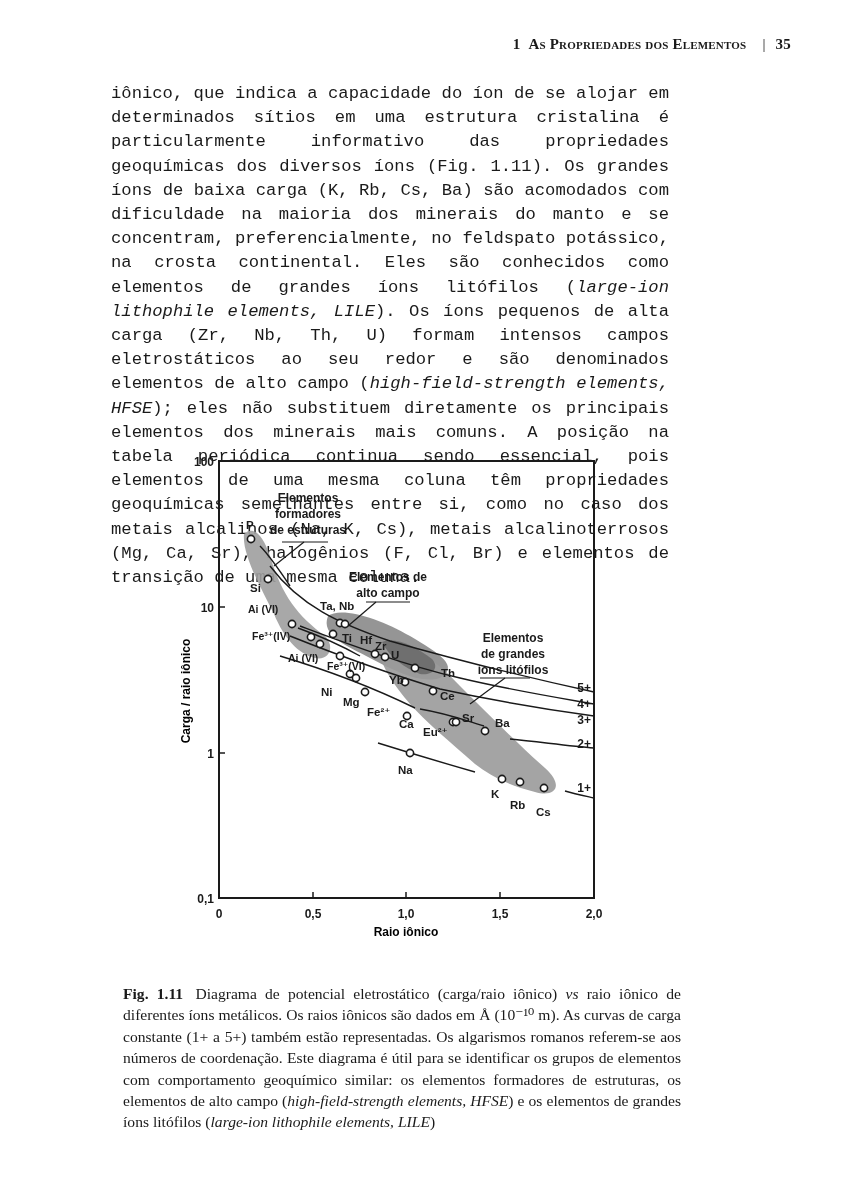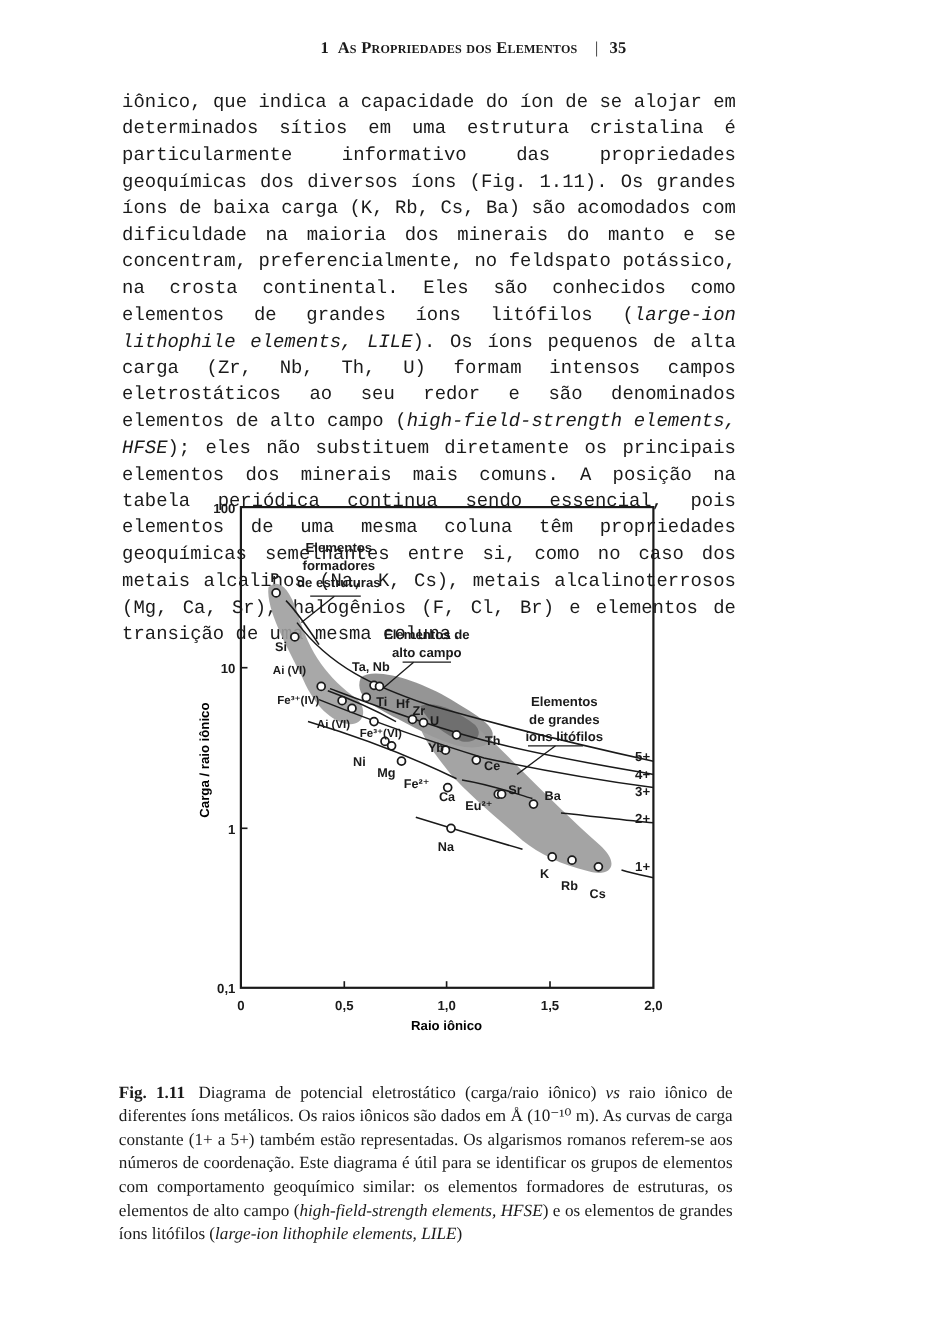--- a/index.html
+++ b/index.html
@@ -1,34 +1,33 @@
 <!DOCTYPE html>
 <html><head>
 <meta charset="utf-8">
 <style>
   html, body { margin: 0; padding: 0; background: #ffffff; }
   body { width: 851px; height: 1200px; position: relative; overflow: hidden; color: #1a1a1a; }
   .running-header {
-    position: absolute; top: 36px; left: 0; width: 791px; text-align: center;
+    position: absolute; top: 36px; left: 0; width: 791px; text-align: right;
     font-family: "Liberation Serif", "DejaVu Serif", serif; font-size: 15px; font-weight: bold;
     letter-spacing: 0.2px;
-    padding-left: 35px;
   }
   .running-header .sc { font-variant: small-caps; }
   .running-header .sep { display: inline-block; margin: 0 10px 0 12px; font-weight: normal; }
   .body-text {
     position: absolute; top: 82px; left: 111px; width: 558px;
     font-family: "Liberation Serif", "DejaVu Serif", serif; font-size: 17.2px; line-height: 24.2px;
     text-align: justify; margin: 0;
   }
   .body-text p { margin: 0; font-family: Liberation Mono, monospace; }
   .figure { position: absolute; left: 170px; top: 446px; width: 460px; height: 500px; }
   .figure svg { display: block; }
   .caption {
-    position: absolute; top: 983px; left: 108px; width: 558px;
+    position: absolute; top: 983px; left: 123px; width: 558px;
     font-family: "Liberation Serif", "DejaVu Serif", serif; font-size: 15.6px; line-height: 21.4px;
     text-align: justify; margin: 0;
   }
   .caption .fig-label { font-weight: bold; margin-right: 4px; }
   .chart-font { font-family: "Liberation Sans", "DejaVu Sans", sans-serif; }
 </style>
 </head>
 <body>
 
 <div class="running-header">

